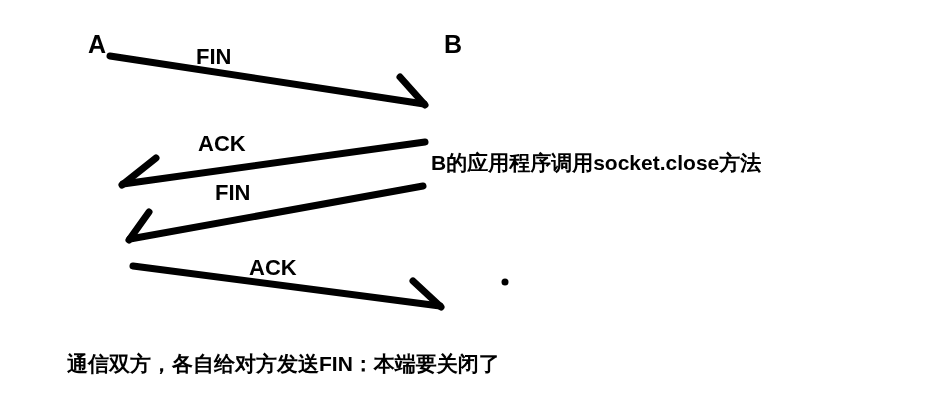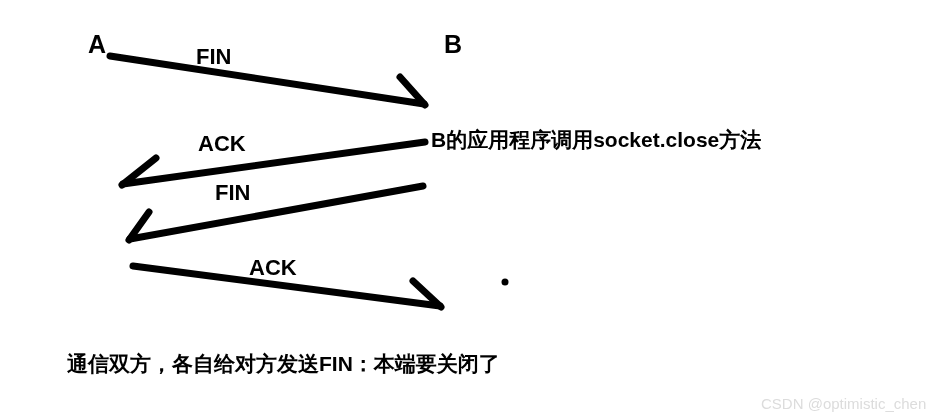--- a/index.html
+++ b/index.html
@@ -102,19 +102,18 @@
   <div class="endpoint-label" style="left:444px; top:32px;">B</div>
 
   <div class="msg-label" style="left:196px; top:46px;">FIN</div>
 
   <div class="msg-label" style="left:198px; top:133px;">ACK</div>
 
   <div class="msg-label" style="left:215px; top:182px;">FIN</div>
 
   <div class="msg-label" style="left:249px; top:257px;">ACK</div>
 
-  <div class="note-text" style="left:431px; top:129px;">B的应用程序调用socket.close方法</div>
+  <div class="note-text" style="left:431px; top:152px;">B的应用程序调用socket.close方法</div>
 
   <div class="caption-text" style="left:67px; top:353px;">通信双方，各自给对方发送FIN：本端要关闭了</div>
 
-  <div class="watermark" style="left:761px; top:396px;">CSDN @optimistic_chen</div>
 
 </div>
 
 </body></html>

